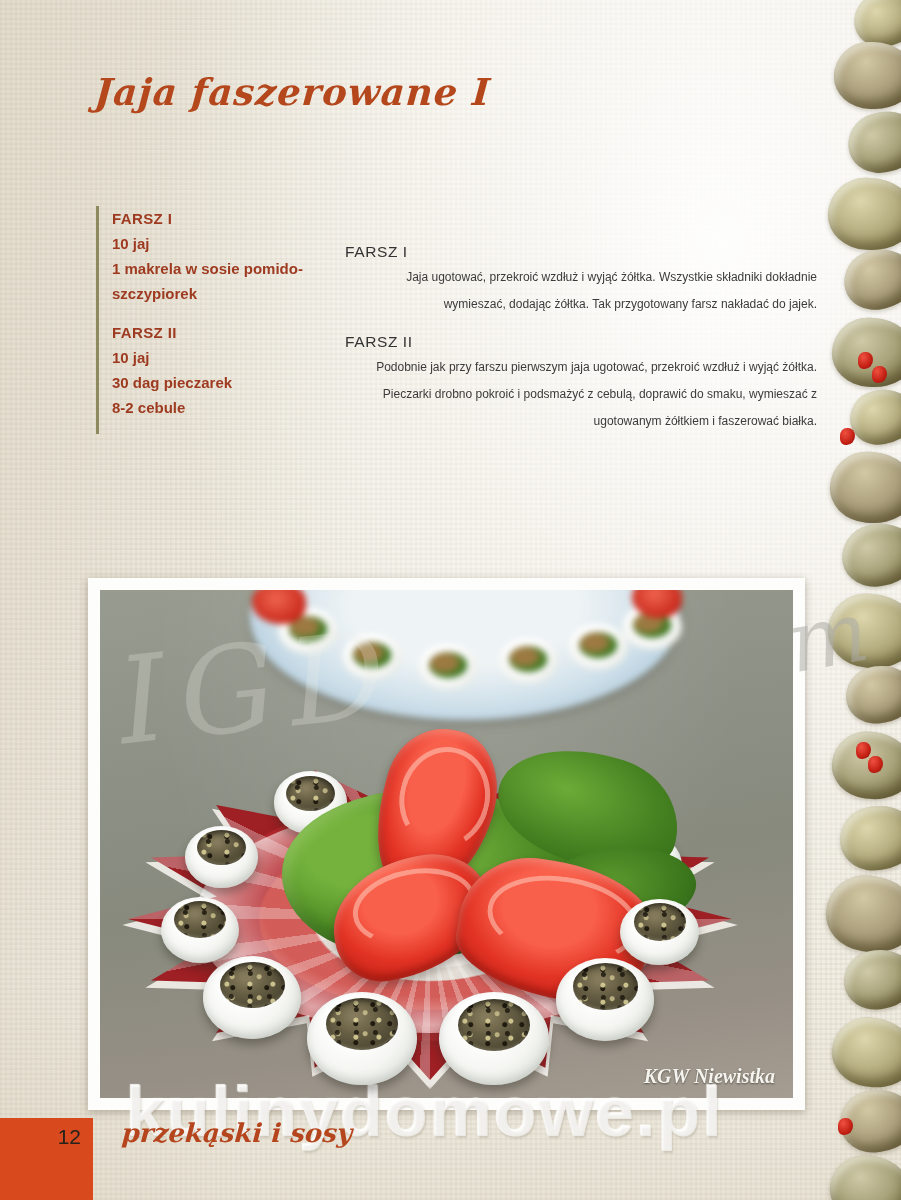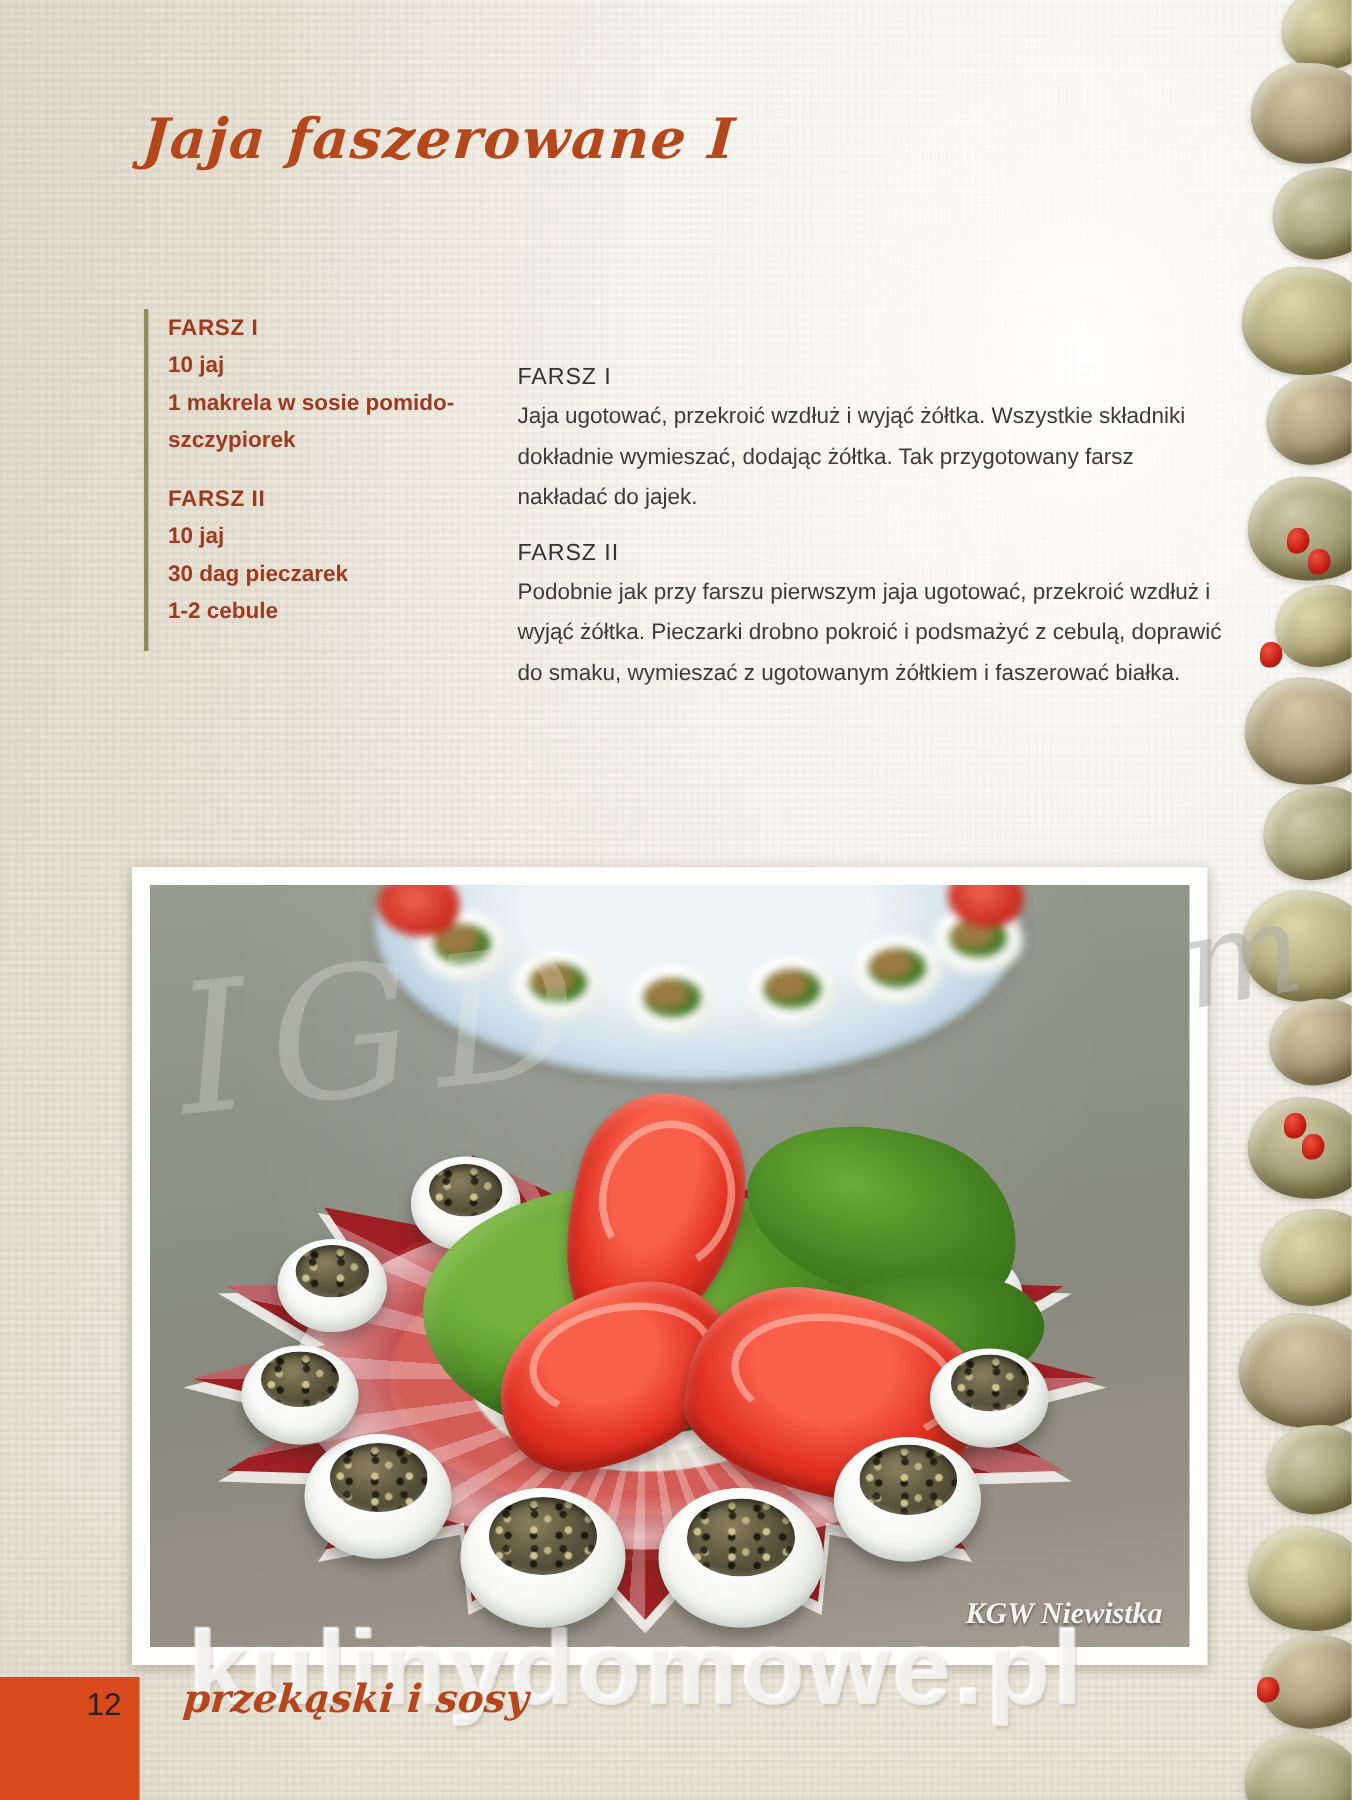--- a/index.html
+++ b/index.html
@@ -23,21 +23,21 @@
   .ingredients{
     position:absolute;left:96px;top:206px;width:230px;
     border-left:3px solid #8f8a5e;padding-left:13px;
     color:#9e3a20;font-weight:bold;font-size:15px;line-height:25px;
   }
   .ing-group{margin-bottom:14px;}
   .ing-header{letter-spacing:.4px;}
   
   .instructions{position:absolute;left:345px;top:243px;width:472px;color:#3b3b3b;}
   .instr-header{font-size:15.5px;letter-spacing:.6px;color:#333;margin:0 0 3px 0;}
-  .instr-text{margin:0 0 15px 0;font-size:15px;line-height:27px;}
+  .instr-text{margin:0 0 15px 0;font-size:12px;line-height:27px;text-align:right;}
   
   .photo-frame{
     position:absolute;left:88px;top:578px;width:717px;height:532px;margin:0;
     background:#fdfdfb;padding:12px;box-sizing:border-box;
     box-shadow:0 2px 8px rgba(110,100,80,.45);
   }
   .photo{
     position:relative;width:693px;height:508px;overflow:hidden;
     background:
       radial-gradient(ellipse at 50% 15%, rgba(255,255,255,.12), rgba(0,0,0,0) 60%),
@@ -150,21 +150,21 @@
   <div class="ing-group">
     <div class="ing-header">FARSZ I</div>
     <div class="ing-line">10 jaj</div>
     <div class="ing-line">1 makrela w sosie pomido-</div>
     <div class="ing-line">szczypiorek</div>
   </div>
   <div class="ing-group">
     <div class="ing-header">FARSZ II</div>
     <div class="ing-line">10 jaj</div>
     <div class="ing-line">30 dag pieczarek</div>
-    <div class="ing-line">1-2 cebule</div>
+    <div class="ing-line">8-2 cebule</div>
   </div>
 </div>
 
 <div class="instructions">
   <div class="instr-header">FARSZ I</div>
   <p class="instr-text">Jaja ugotować, przekroić wzdłuż i wyjąć żółtka. Wszystkie składniki dokładnie wymieszać, dodając żółtka. Tak przygotowany farsz nakładać do jajek.</p>
   <div class="instr-header">FARSZ II</div>
   <p class="instr-text">Podobnie jak przy farszu pierwszym jaja ugotować, przekroić wzdłuż i wyjąć żółtka. Pieczarki drobno pokroić i podsmażyć z cebulą, doprawić do smaku, wymieszać z ugotowanym żółtkiem i faszerować białka.</p>
 </div>
 

